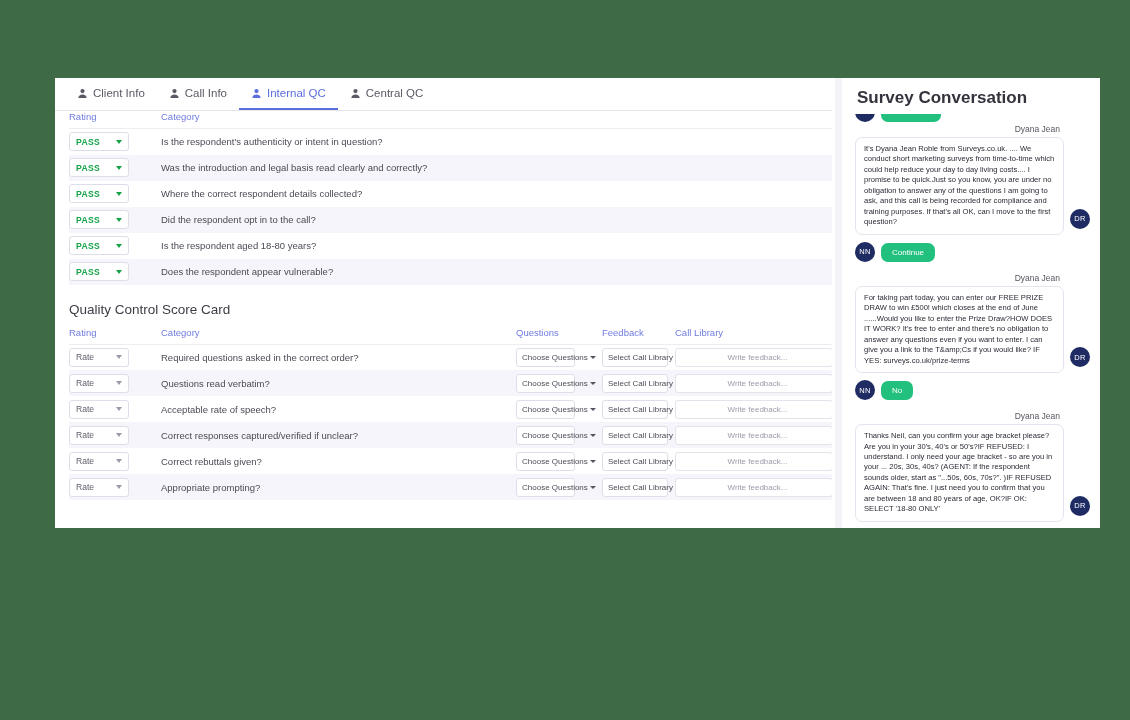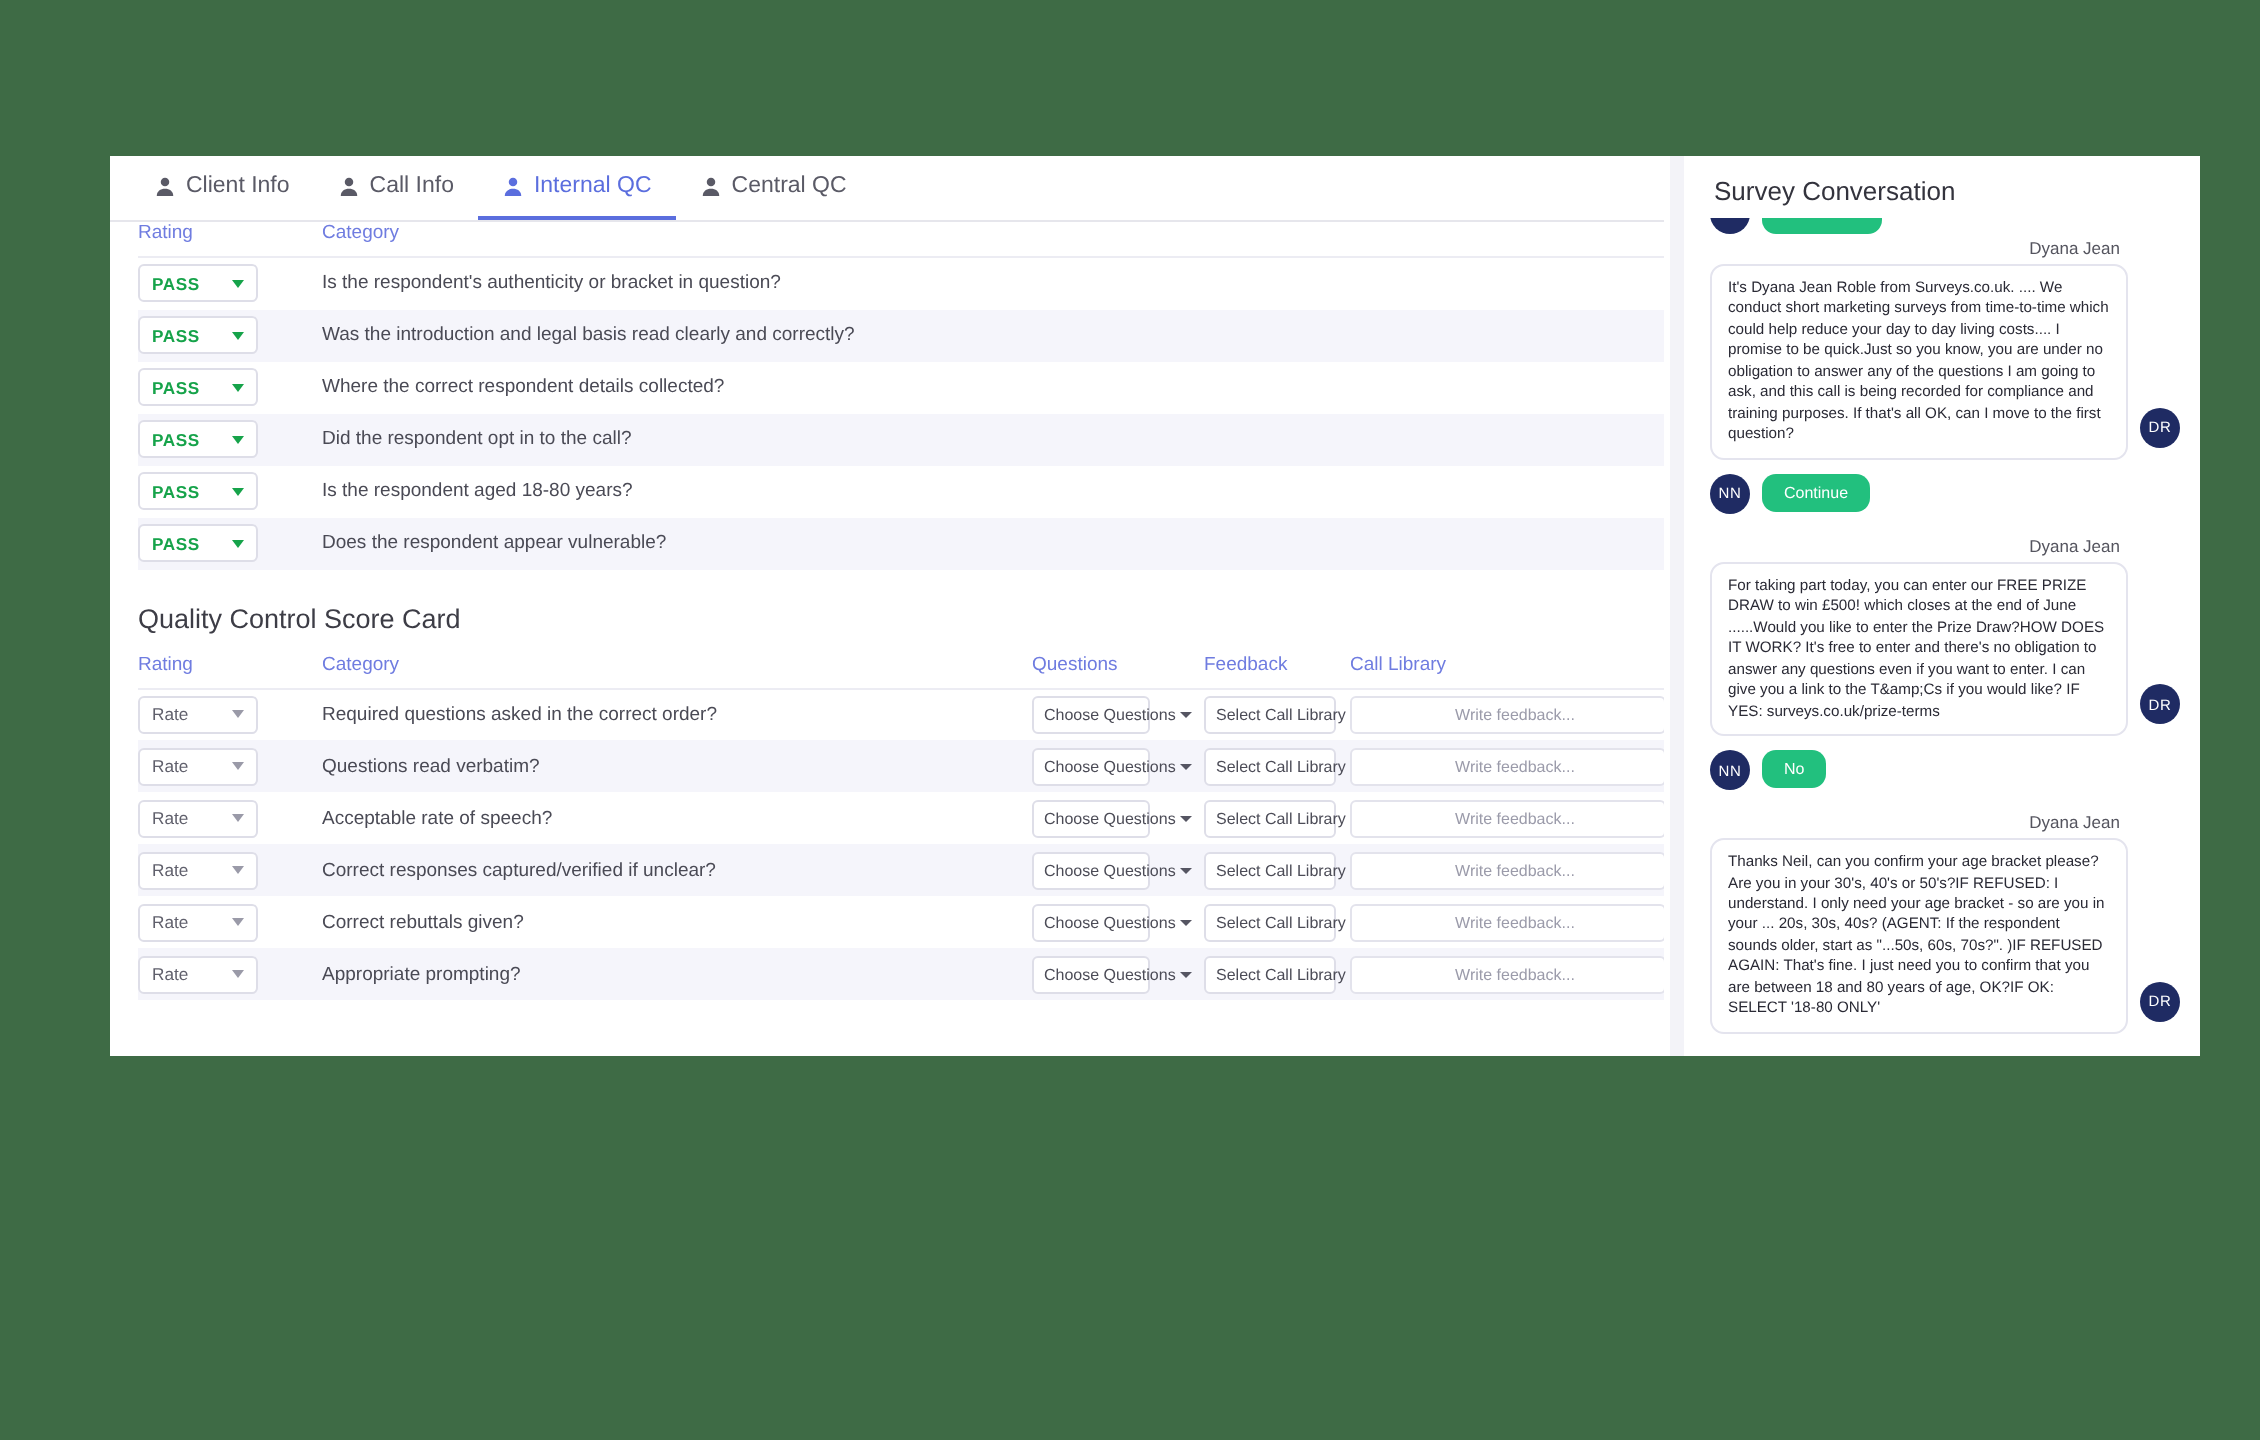--- a/index.html
+++ b/index.html
@@ -132,23 +132,23 @@
 
   
   .chat-panel {
     position: absolute;
     left: 845px; top: 78px;
     width: 255px; height: 450px;
     background: #ffffff;
     overflow: hidden;
   }
   .chat-head {
-    font-size: 13px; color: #33333d;
+    font-size: 17px; color: #33333d;
     padding: 10px 12px 4px 12px;
-    font-weight: 400;
+    font-weight: 700;
   }
   
   .player {
     margin: 0 8px;
     height: 20px;
     background: #f1f3f4;
     border-radius: 10px;
     display: flex; align-items: center;
     padding: 0 7px;
     gap: 6px;
@@ -269,21 +269,21 @@
           </tr>
         </thead>
         <tbody>
           <tr>
             <td>
               <div class="sel pass">
                 <span>PASS</span>
                 <span class="caret"></span>
               </div>
             </td>
-            <td class="cat">Is the respondent's authenticity or bracket in question?</td>
+            <td class="cat">Is the respondent's authenticity or intent in question?</td>
           </tr>
           <tr>
             <td>
               <div class="sel pass">
                 <span>PASS</span>
                 <span class="caret"></span>
               </div>
             </td>
             <td class="cat">Was the introduction and legal basis read clearly and correctly?</td>
           </tr>

